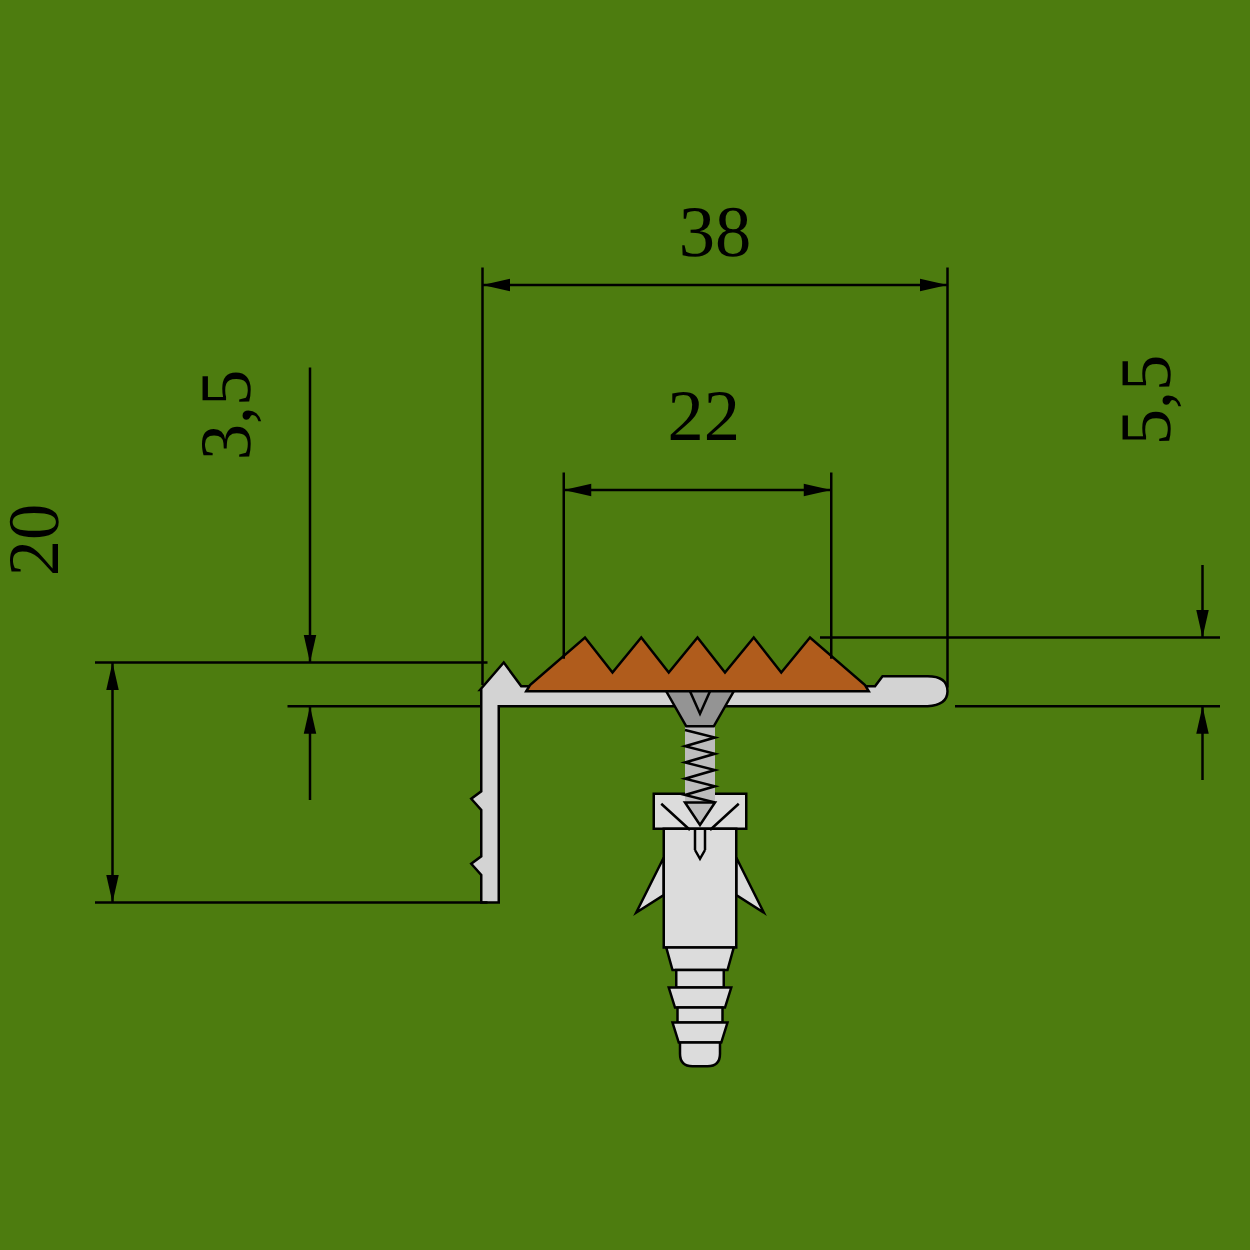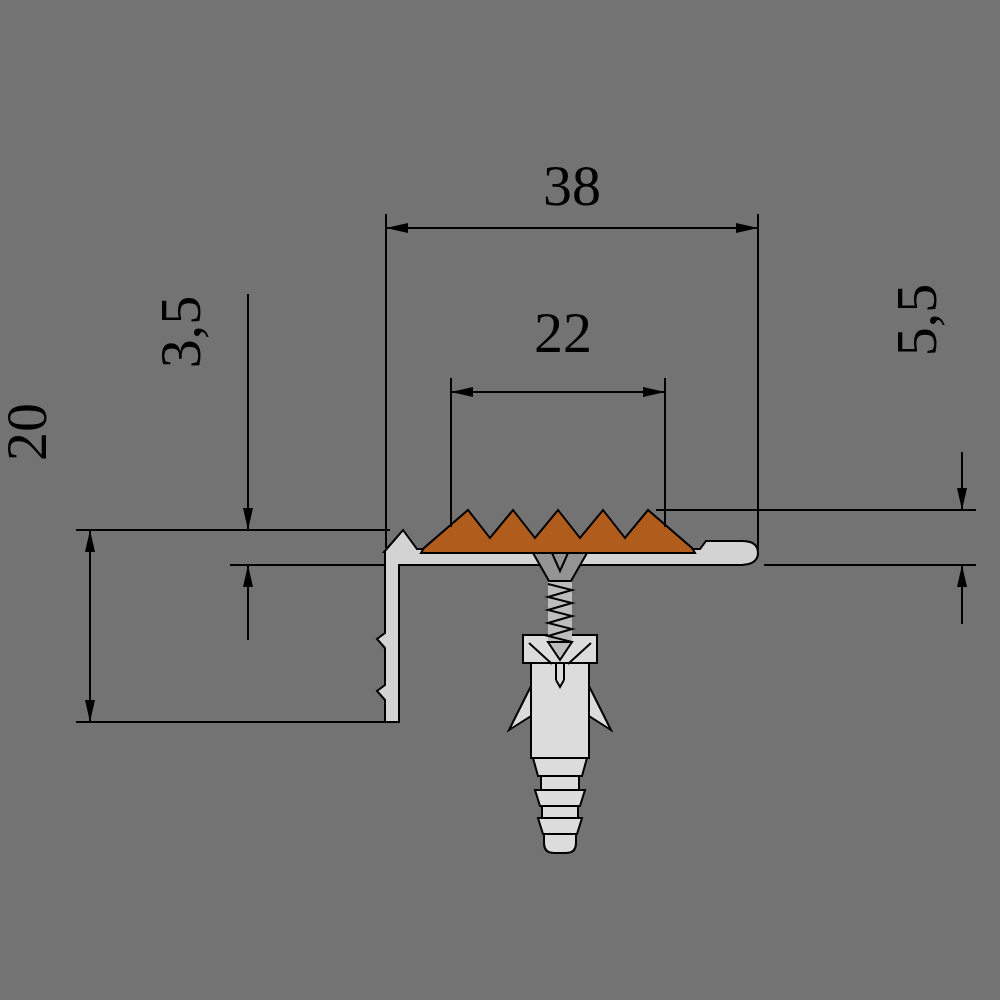--- a/index.html
+++ b/index.html
@@ -1,16 +1,16 @@
 <!DOCTYPE html>
 <html><head>
 <meta charset="utf-8">
 <style>
   html,body{margin:0;padding:0;background:#ffffff;}
-  .stage{width:1000px;height:1000px;position:relative;background:#737373;overflow:hidden;}
+  .stage{width:1000px;height:1000px;position:relative;background:#4d7c0f;overflow:hidden;}
   svg{display:block;}
   text{font-family:"Liberation Serif","DejaVu Serif",serif;fill:#000;}
   .dim-text{font-size:58px;}
   .geo{stroke:#000;stroke-width:2;}
   .dimline{stroke:#000;stroke-width:2;fill:none;}
   .arrow{fill:#000;stroke:none;}
 </style>
 </head>
 <body>
 

